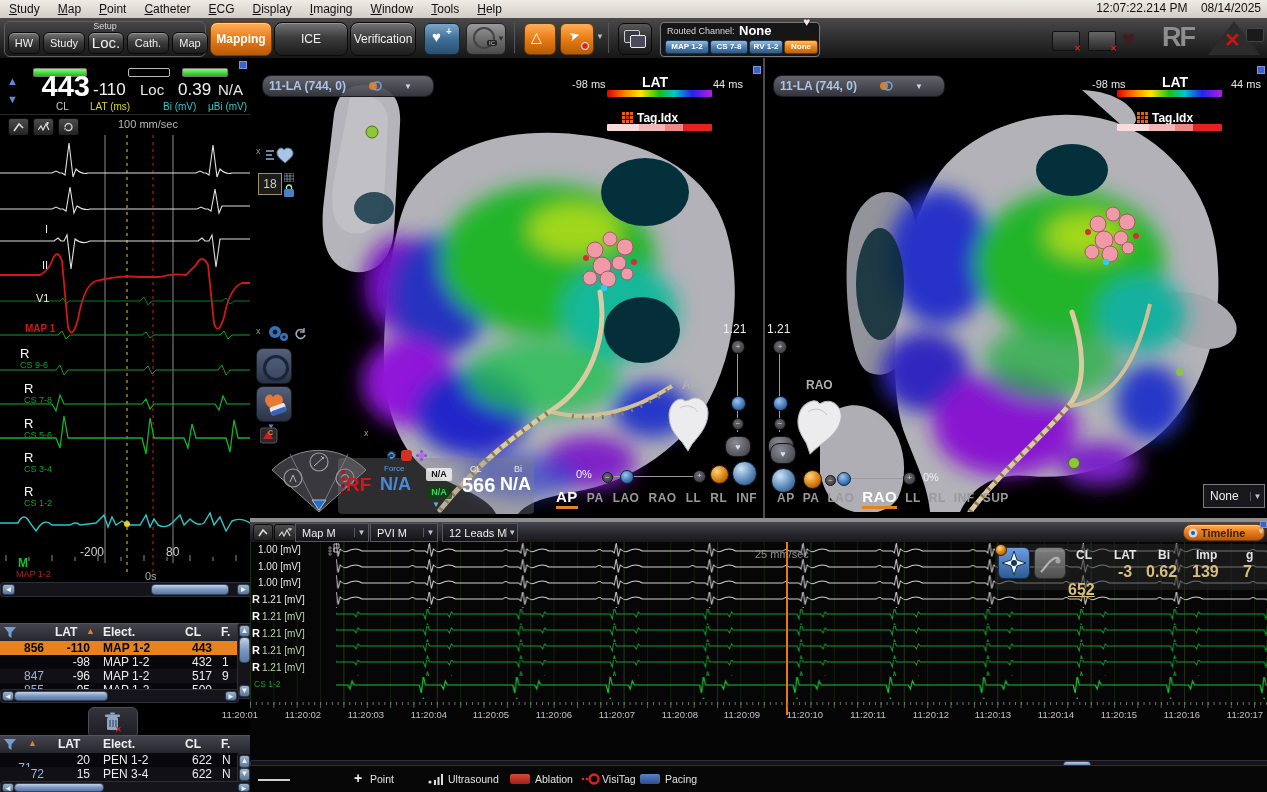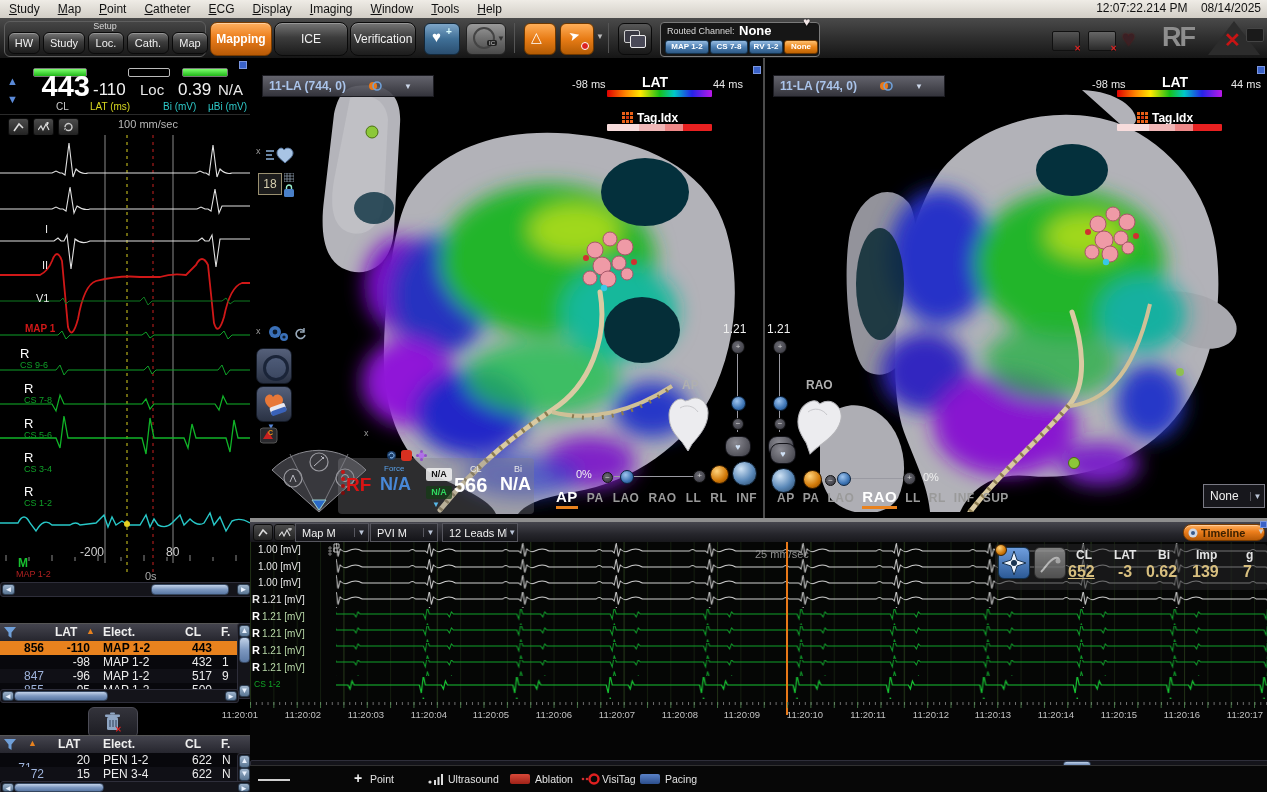--- a/index.html
+++ b/index.html
@@ -34,21 +34,21 @@
   .cell{font-size:12px;color:#ececec;white-space:nowrap;}
   .cid{color:#9fb4dc;}
   .rowsel{background:#e8821e;color:#000;}
   .rowsel .cell,.rowsel .cid{color:#000;font-weight:bold;}
   .sb-tr{background:#14141a;border:1px solid #2e2e3a;border-radius:3px;}
   .sb-th{background:linear-gradient(#c2d2e8,#7d98c0 50%,#5a78a4);border:1px solid #35465f;border-radius:4px;}
   .sb-ar{background:linear-gradient(#9fb4cc,#5a7694);border:1px solid #2c3c50;border-radius:3px;color:#eaf2ff;font-size:8px;line-height:9px;text-align:center;}
   
   #vpL{left:250px;top:58px;width:513px;height:460px;background:#000;border-right:2px solid #4c4c4c;}
   #vpR{left:765px;top:58px;width:502px;height:460px;background:#000;}
-  .vphead{background:linear-gradient(rgba(110,110,120,.9),rgba(58,58,66,.9));border:1px solid #1c1c22;border-radius:0;color:#aac4ea;font-weight:bold;font-size:12px;display:flex;align-items:center;padding:0 6px;gap:22px;}
+  .vphead{background:linear-gradient(rgba(110,110,120,.9),rgba(58,58,66,.9));border:1px solid #1c1c22;border-radius:9px;color:#aac4ea;font-weight:bold;font-size:12px;display:flex;align-items:center;padding:0 6px;gap:22px;}
   .latbar{background:linear-gradient(90deg,#e00000,#ff8800 18%,#ffe800 32%,#18c018 50%,#00c8c8 64%,#2424e8 81%,#bb18e8 100%);border-radius:1px;}
   .tagbar{background:linear-gradient(90deg,#f7dcdc 0 30%,#f0b6b6 30% 55%,#e88 55% 72%,#e82020 72% 100%);border-radius:1px;}
   .scaletxt{font-size:11px;color:#e8e8e8;}
   .orirow{display:flex;align-items:baseline;gap:9px;color:#9a9a9a;font-size:12px;font-weight:bold;letter-spacing:.5px;}
   .oact{color:#fff;font-size:15px;border-bottom:3px solid #e8821e;padding-bottom:1px;}
   .sphere-o{border-radius:50%;background:radial-gradient(circle at 35% 30%,#ffd27a,#d07808 60%,#7a4200);border:1px solid #402200;}
   .sphere-b{border-radius:50%;background:radial-gradient(circle at 35% 30%,#cfe2f4,#5a88b8 55%,#23405e);border:1px solid #102030;}
   .zline{background:#9a9aa2;width:1px;}
   .zbtn{border-radius:50%;background:radial-gradient(circle at 40% 35%,#6a6a72,#34343c);border:1px solid #111;color:#cfcfcf;font-size:8px;line-height:9px;text-align:center;}
   .zhandle{border-radius:50%;background:radial-gradient(circle at 38% 32%,#9ec4ee,#3d74b4 60%,#1c4470);border:1px solid #0c2440;}
@@ -88,21 +88,21 @@
       <span>08/14/2025</span>
     </span>
   </div>
 
   <div id="toolbar" class="ab">
     <div class="ab" style="left:4px;top:3px;width:200px;height:34px;border:1px solid #5e5e5e;border-radius:6px;">
       <div class="ab" style="left:0;top:-1px;width:100%;text-align:center;font-size:9px;color:#d8d8d8;">Setup</div>
       <div class="ab f" style="left:3px;top:10px;gap:3px;">
         <div class="btn-dark" style="width:30px;height:20px;font-size:11px;line-height:20px;">HW</div>
         <div class="btn-dark" style="width:40px;height:20px;font-size:11px;line-height:20px;">Study</div>
-        <div class="btn-dark" style="width:34px;height:20px;font-size:11px;line-height:20px;">Loc.</div>
+        <div class="btn-dark" style="width:34px;height:20px;font-size:15px;line-height:20px;">Loc.</div>
         <div class="btn-dark" style="width:40px;height:20px;font-size:11px;line-height:20px;">Cath.</div>
         <div class="btn-dark" style="width:34px;height:20px;font-size:11px;line-height:20px;">Map</div>
       </div>
     </div>
     <div class="ab btn-orange" style="left:210px;top:4px;width:60px;height:32px;font-size:12px;font-weight:bold;line-height:32px;">Mapping</div>
     <div class="ab btn-dark" style="left:274px;top:4px;width:72px;height:32px;font-size:12px;line-height:32px;border-radius:8px;">ICE</div>
     <div class="ab btn-dark" style="left:350px;top:4px;width:64px;height:32px;font-size:12px;line-height:32px;border-radius:8px;">Verification</div>
 
     <div class="ab iconbtn-blue" style="left:424px;top:5px;width:34px;height:30px;">
       <span class="ab" style="left:7px;top:4px;color:#fff;font-size:15px;">♥</span>
@@ -506,21 +506,21 @@
           </svg>
       </div>
       <span class="ab" style="left:10px;top:6px;font-size:8px;color:#e05050;"></span>
       <span class="ab" style="left:8px;top:16px;font-size:19px;font-weight:bold;color:#d81414;">RF</span>
       <span class="ab" style="left:46px;top:6px;font-size:8px;color:#58a0e8;">Force</span>
       <span class="ab" style="left:42px;top:16px;font-size:18px;font-weight:bold;color:#4888d8;">N/A</span>
       <div class="ab" style="left:88px;top:10px;width:26px;height:13px;background:rgba(240,240,240,.85);border-radius:2px;color:#111;font-size:9px;font-weight:bold;text-align:center;line-height:13px;">N/A</div>
       <div class="ab" style="left:88px;top:28px;width:26px;height:13px;background:rgba(20,60,20,.7);border-radius:2px;color:#30d860;font-size:9px;font-weight:bold;text-align:center;line-height:13px;">N/A</div>
       <span class="ab" style="left:94px;top:42px;color:#58b8e8;font-size:8px;">▼</span>
       <span class="ab" style="left:132px;top:6px;font-size:9px;color:#e8e8e8;">CL</span>
-      <span class="ab" style="left:116px;top:16px;font-size:20px;font-weight:bold;color:#fff;">566</span>
+      <span class="ab" style="left:124px;top:16px;font-size:20px;font-weight:bold;color:#fff;">566</span>
       <span class="ab" style="left:176px;top:6px;font-size:9px;color:#e8e8e8;">Bi</span>
       <span class="ab" style="left:162px;top:16px;font-size:18px;font-weight:bold;color:#fff;">N/A</span>
     </div>
 
     <span class="ab" style="left:326px;top:410px;font-size:11px;color:#f0f0f0;">0%</span>
     <div class="ab zbtn" style="left:352px;top:414px;width:9px;height:9px;">−</div>
     <div class="ab" style="left:364px;top:418px;width:80px;height:1px;background:#9a9aa2;"></div>
     <div class="ab zhandle" style="left:370px;top:412px;width:12px;height:12px;"></div>
     <div class="ab zbtn" style="left:443px;top:412px;width:11px;height:11px;">+</div>
     <div class="ab sphere-o" style="left:460px;top:407px;width:17px;height:17px;"></div>
@@ -761,21 +761,21 @@
           </svg>
         <div class="ab sphere-o" style="left:-4px;top:-4px;width:10px;height:10px;"></div>
       </div>
       <div class="ab" style="left:39px;top:3px;width:30px;height:30px;background:linear-gradient(#9a9a9a,#5e5e5e);border:1px solid #333;border-radius:6px;opacity:.8;">
         <svg class="ab" style="left:4px;top:4px;" width="22" height="22">
             <path d="M2 20 C8 14 10 8 16 6 C19 5 21 7 19 10" stroke="#ddd" stroke-width="2" fill="none"></path>
             <circle cx="19" cy="9" r="2.5" fill="#c8c8c8"></circle>
           </svg>
       </div>
       <span class="ab statlab" style="left:81px;top:4px;">CL</span>
-      <span class="ab statval" style="left:73px;top:19px;text-decoration:underline;">652</span>
+      <span class="ab statval" style="left:73px;top:37px;text-decoration:underline;">652</span>
       <span class="ab statlab" style="left:119px;top:4px;">LAT</span>
       <span class="ab statval" style="left:123px;top:19px;">-3</span>
       <span class="ab statlab" style="left:163px;top:4px;">Bi</span>
       <span class="ab statval" style="left:151px;top:19px;">0.62</span>
       <span class="ab statlab" style="left:201px;top:4px;">Imp</span>
       <span class="ab statval" style="left:197px;top:19px;">139</span>
       <span class="ab statlab" style="left:251px;top:4px;">g</span>
       <span class="ab statval" style="left:248px;top:19px;">7</span>
     </div>
 

